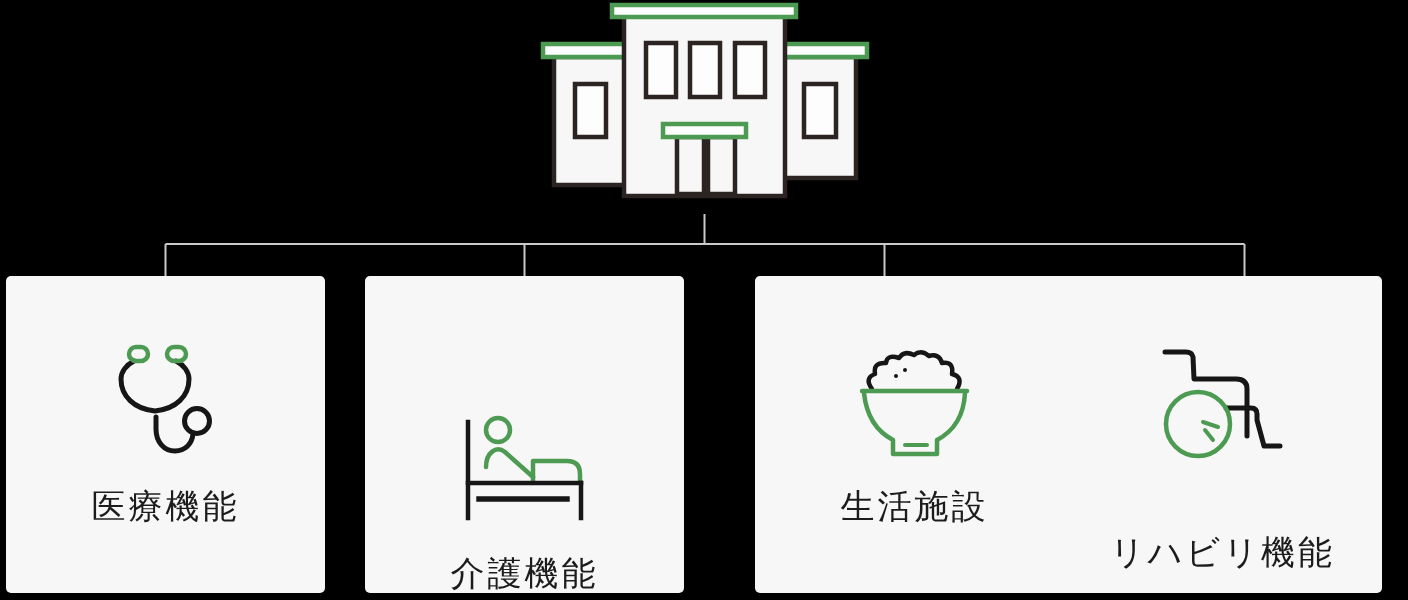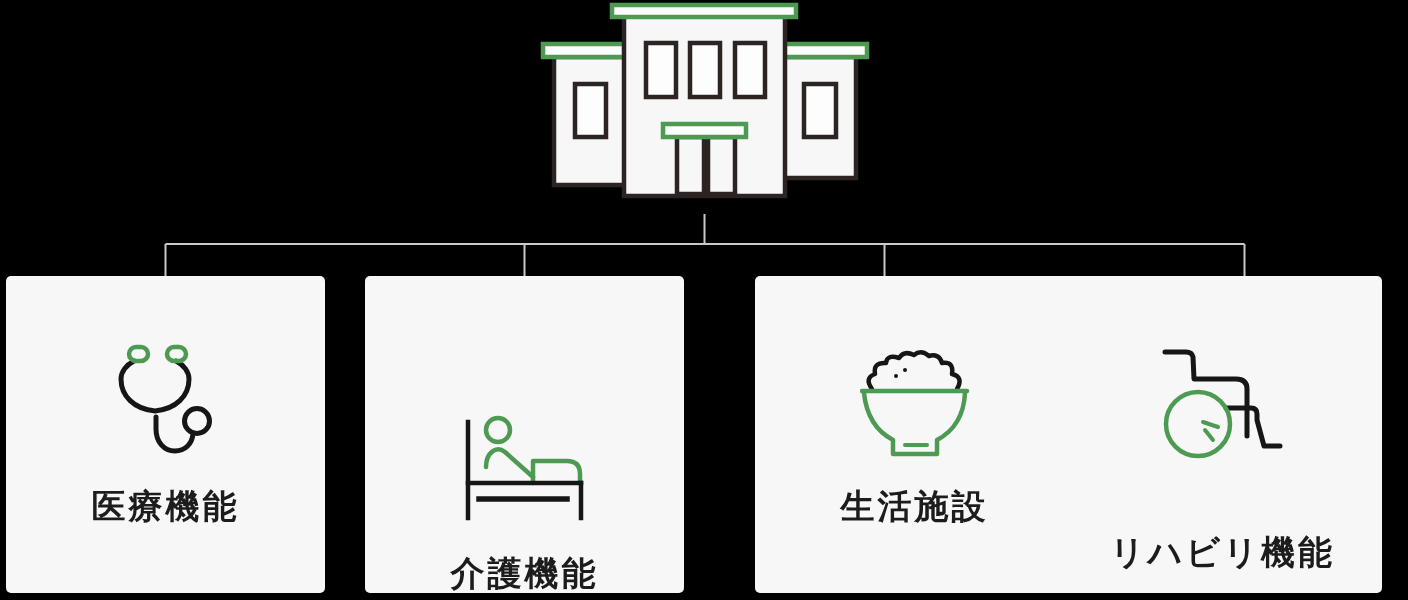--- a/index.html
+++ b/index.html
@@ -20,21 +20,21 @@
     position:absolute;top:276px;width:319px;height:317px;
     background:var(--card-bg,#f7f7f7);border-radius:5px;
     display:flex;flex-direction:column;align-items:center;
   }
   .card.c1{left:6px;}
   .card.c2{left:365px;justify-content:flex-end;}
   .card.c3{left:755px;}
   .card.c4{left:1063px;gap:46px;}
   .icon-wrap{height:120px;margin-top:66px;display:flex;align-items:center;justify-content:center;}
   .card-label{
-    margin-top:24px;font-size:34px;letter-spacing:3px;font-weight:700;
+    margin-top:24px;font-size:34px;letter-spacing:3px;font-weight:400;
     color:var(--label-text,#1c1c1c);white-space:nowrap;line-height:40px;
   }
   
   .i-black{stroke:var(--icon-black,#161616);fill:none;}
   .i-green{stroke:var(--accent-green,#4d9b52);fill:none;}
   .round{stroke-linecap:round;stroke-linejoin:round;}
   .square{stroke-linecap:square;}
 </style>
 </head>
 <body>

